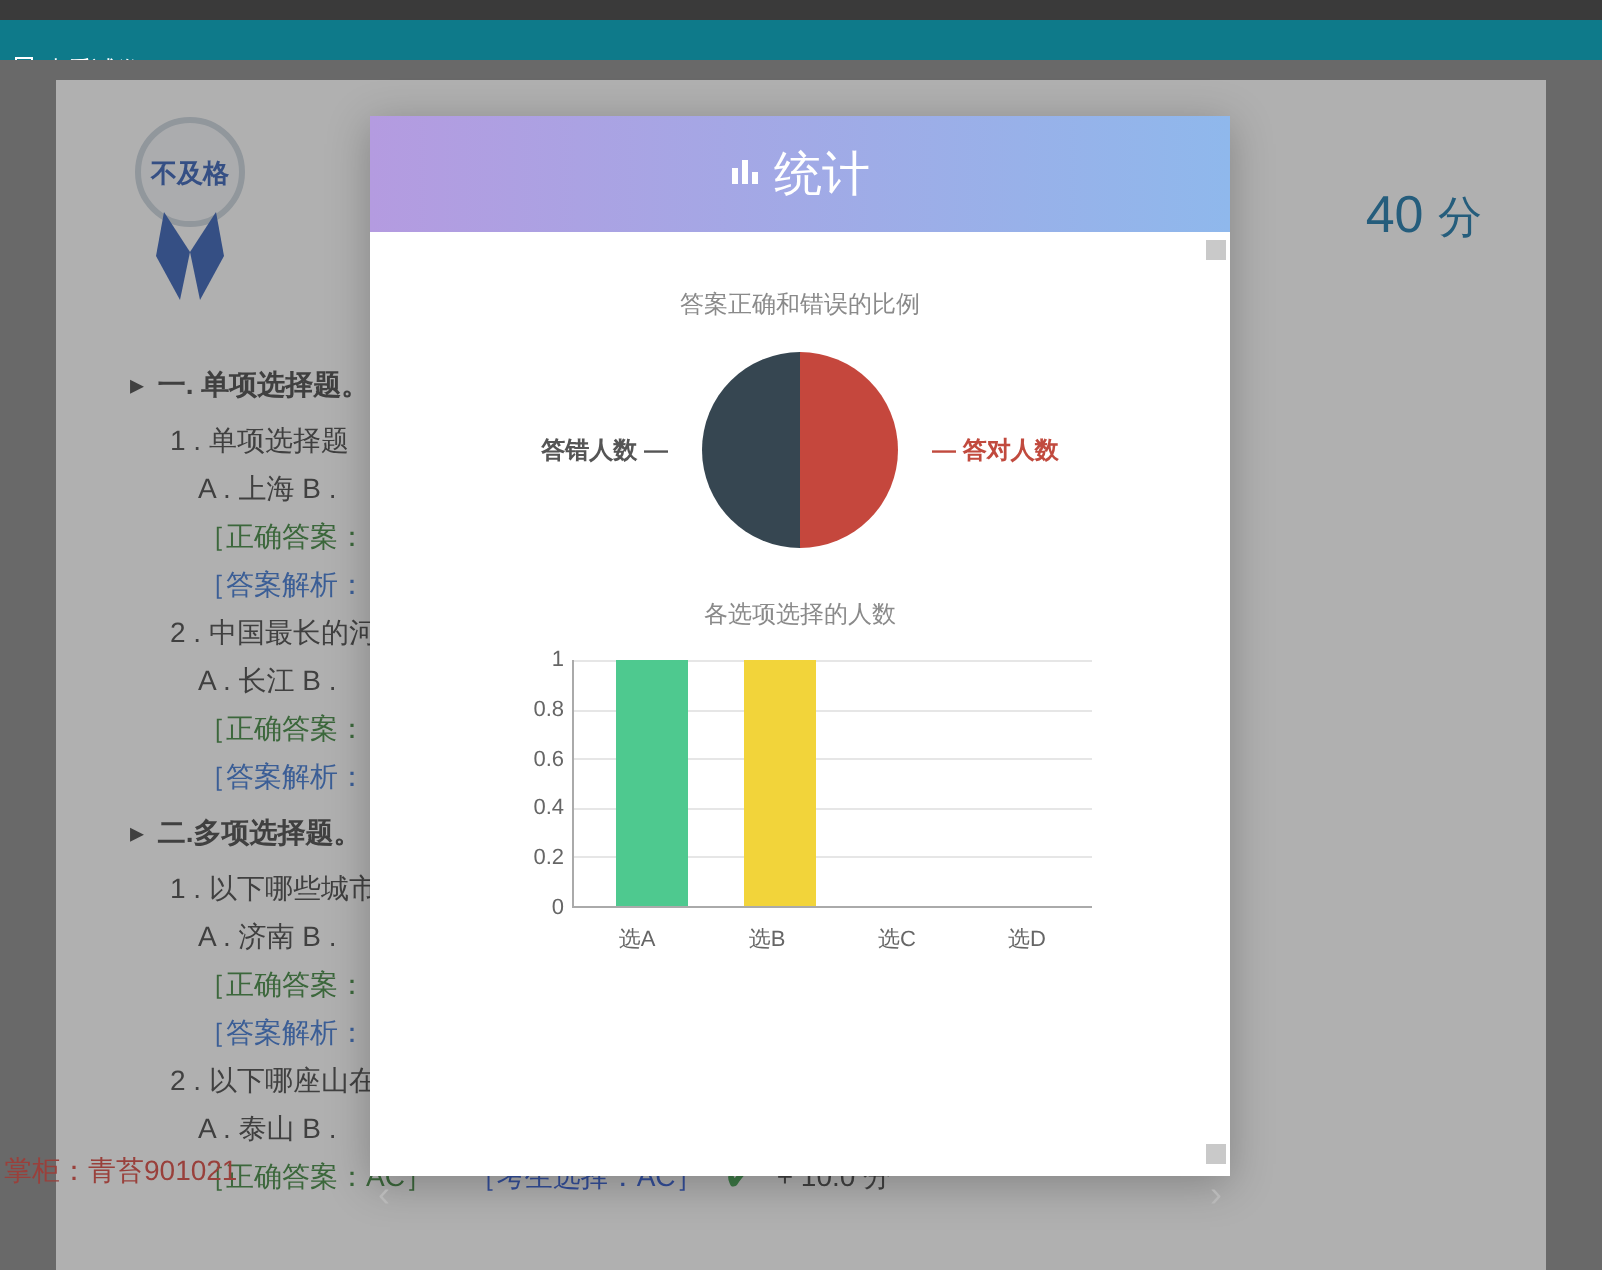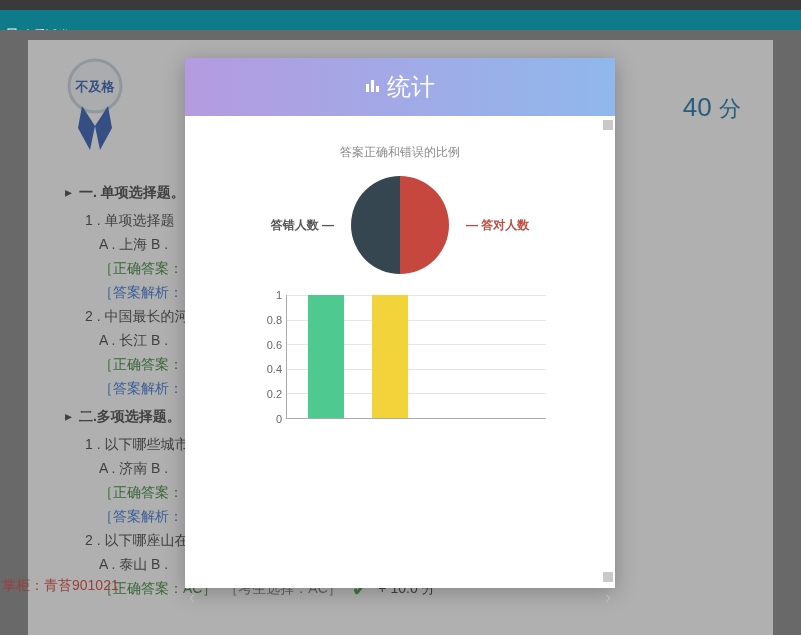--- a/index.html
+++ b/index.html
@@ -79,21 +79,21 @@
     line-height: 24px;
   }
   .sect { margin-bottom: 4px; }
   .sect .tick { display:inline-block; width:10px; }
   .q-line { margin-left: 20px; }
   .opt-line { margin-left: 34px; }
   .ans-line { margin-left: 34px; color:#2b7a2b; }
   .ana-line { margin-left: 34px; color:#2a6ad0; }
   .result-line { margin-left: 34px; }
   .result-line .ans { color:#2b7a2b; }
-  .result-line .chosen { color:#737373; margin-left: 4px; }
+  .result-line .chosen { color:#1d4ed8; margin-left: 14px; }
   .result-line .mark { color:#2e9c3f; font-size:20px; vertical-align:middle; margin-left:6px;}
   .result-line .pts { color:#333; margin-left:6px; }
   .watermark {
     position:absolute;
     left: 2px; bottom: 40px;
     color:#d6342b;
     font-size: 14px;
   }
   
   .overlay-dim {
@@ -317,38 +317,45 @@
     <div class="chart-title">答案正确和错误的比例</div>
     <div class="pie-row">
       <div class="pie-label left"><span>答错人数</span> —</div>
       <svg width="100" height="100" viewBox="0 0 100 100">
         <path d="M50,50 L50,1 A49,49 0 0,0 50,99 Z" fill="#364651"></path>
         <path d="M50,50 L50,99 A49,49 0 0,0 50,1 Z" fill="#c5473d"></path>
       </svg>
       <div class="pie-label right">— <span>答对人数</span></div>
     </div>
 
+    <div class="chart-title" style="margin-top:24px;">各选项选择的人数</div>
     <div class="bar-chart">
       <div class="ytick" style="top:0%">1</div>
       <div class="ytick" style="top:calc((100% - 26px)*0.2)">0.8</div>
       <div class="ytick" style="top:calc((100% - 26px)*0.4)">0.6</div>
       <div class="ytick" style="top:calc((100% - 26px)*0.6)">0.4</div>
       <div class="ytick" style="top:calc((100% - 26px)*0.8)">0.2</div>
       <div class="ytick" style="top:calc((100% - 26px)*1.0)">0</div>
       <div class="bar-plot">
         <div class="gridline" style="top:0%"></div>
         <div class="gridline" style="top:20%"></div>
         <div class="gridline" style="top:40%"></div>
         <div class="gridline" style="top:60%"></div>
         <div class="gridline" style="top:80%"></div>
         <div class="bar" style="left: 8%; height: 100%; background: rgb(78, 201, 143);"></div>
         <div class="bar" style="left: 33%; height: 100%; background: rgb(242, 212, 58);"></div>
         <div class="bar" style="left: 58%; height: 0%; background: rgb(137, 167, 212);"></div>
         <div class="bar" style="left: 83%; height: 0%; background: rgb(208, 139, 192);"></div>
       </div>
+      <div class="xlabels">
+        <span>选A</span>
+        <span>选B</span>
+        <span>选C</span>
+        <span>选D</span>
+      </div>
     </div>
   </div>
   <div class="modal-scrollbar">
     <div class="track"></div>
     <div class="thumb-top"></div>
     <div class="thumb-bot"></div>
   </div>
 </div>
 
 <div class="modal-nav">

